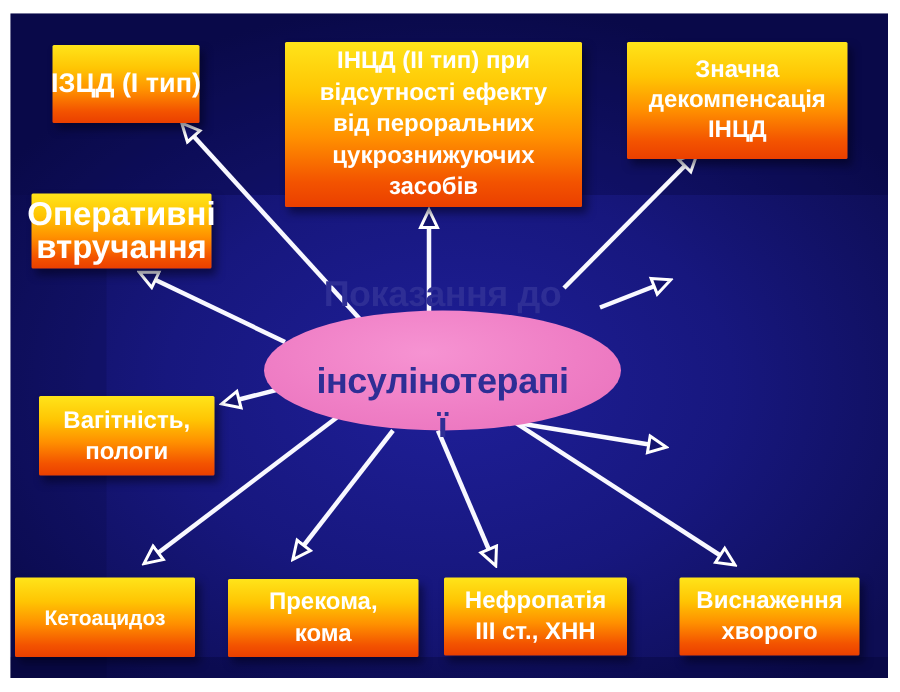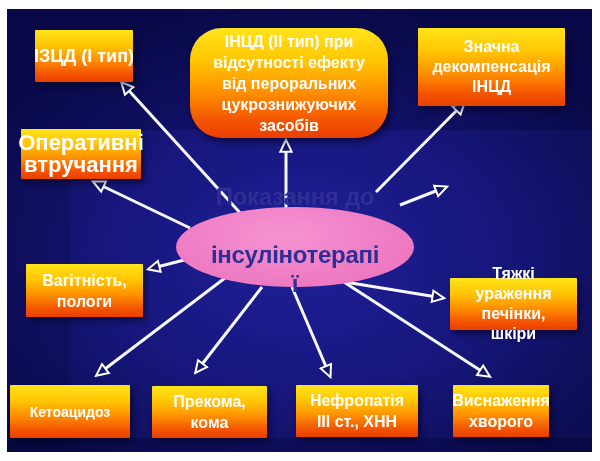--- a/index.html
+++ b/index.html
@@ -30,30 +30,30 @@
     background:linear-gradient(180deg,#ffe41a 0%,#ffc503 30%,#ff9000 58%,#f35300 85%,#ea3f00 100%);
     box-shadow:3px 4px 6px rgba(0,0,20,0.5);
   }
   .node .lbl{
     position:absolute;left:50%;top:50%;transform:translate(-50%,-50%);
     width:max-content;text-align:center;color:#ffffff;font-weight:bold;
     white-space:pre-line;font-size:16px;line-height:21px;
   }
   
   .n-izcd{left:28px;top:21px;width:98px;height:52px;}      .n-izcd .lbl{font-size:18px;}
-  .n-incd{left:183px;top:19px;width:198px;height:110px;border-radius:32px;}    .n-incd .lbl{font-size:16px;line-height:21px;}
+  .n-incd{left:183px;top:19px;width:198px;height:110px;}    .n-incd .lbl{font-size:16px;line-height:21px;}
   .n-deco{left:411px;top:19px;width:147px;height:78px;}     .n-deco .lbl{line-height:20px;}
   .n-surg{left:14px;top:120px;width:120px;height:50px;}     .n-surg .lbl{font-size:22px;line-height:22px;}
   .n-infe{left:448px;top:158px;width:118px;height:52px;}
   .n-preg{left:19px;top:255px;width:117px;height:53px;}
   .n-live{left:443px;top:269px;width:127px;height:52px;}    .n-live .lbl{line-height:20px;}
   .n-keto{left:3px;top:376px;width:120px;height:53px;}      .n-keto .lbl{font-size:14px;}
-  .n-prec{left:145px;top:377px;width:115px;height:52px;}
+  .n-prec{left:145px;top:377px;width:127px;height:52px;}
   .n-neph{left:289px;top:376px;width:122px;height:52px;}
-  .n-exha{left:446px;top:376px;width:96px;height:52px;}
+  .n-exha{left:446px;top:376px;width:120px;height:52px;}
 </style>
 </head>
 <body>
 
 <div class="page">
   <div class="slide">
 
     <div class="band top"></div>
     <div class="band left"></div>
     <div class="band bottom"></div>
@@ -101,26 +101,20 @@
 ІНЦД</span>
     </div>
     <div class="node n-surg">
       <span class="lbl">Оперативні
 втручання</span>
     </div>
     <div class="node n-preg">
       <span class="lbl">Вагітність,
 пологи</span>
     </div>
-    <div class="node n-live">
-      <span class="lbl">Тяжкі
-ураження
-печінки,
-шкіри</span>
-    </div>
     <div class="node n-keto">
       <span class="lbl">Кетоацидоз</span>
     </div>
     <div class="node n-prec">
       <span class="lbl">Прекома,
 кома</span>
     </div>
     <div class="node n-neph">
       <span class="lbl">Нефропатія
 ІІІ ст., ХНН</span>

